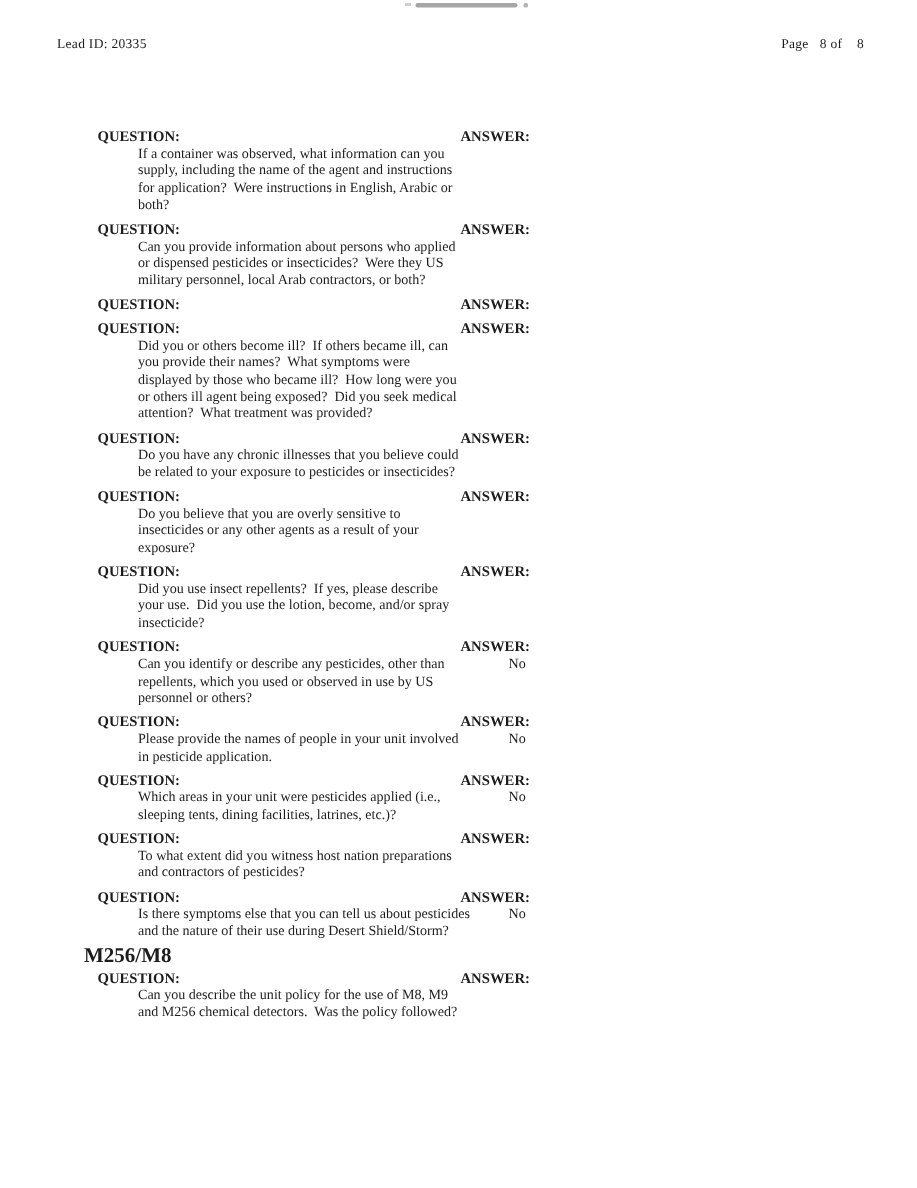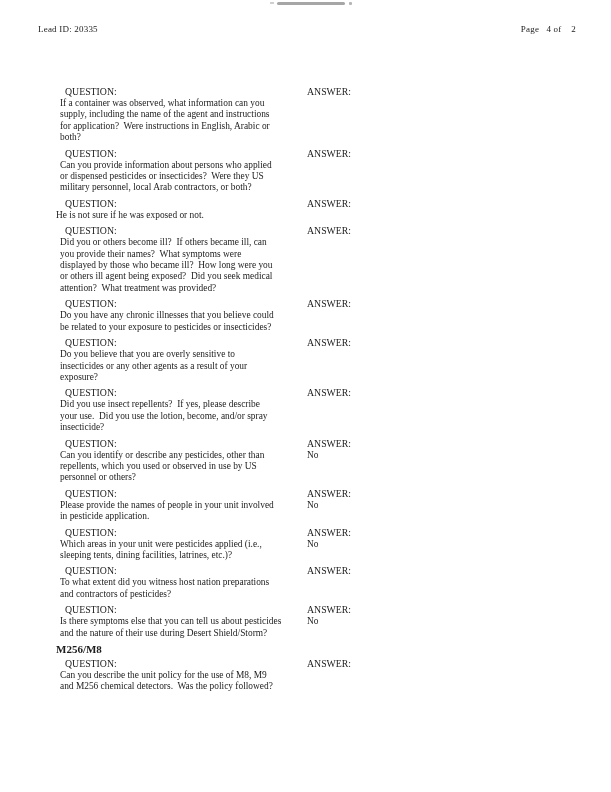--- a/index.html
+++ b/index.html
@@ -64,50 +64,51 @@
     left: 56px;
     top: 86px;
     width: 522px;
   }
   .qa-block {
     display: grid;
     grid-template-columns: 251px 1fr;
     margin-bottom: 4px;
   }
   .lbl {
-    font-weight: normal;
+    font-weight: bold;
     font-size: 9.8px;
     line-height: 12px;
     white-space: pre;
   }
   .lbl.q { padding-left: 9px; }
   .txt {
     font-size: 9.4px;
     line-height: 11.4px;
     white-space: pre;
+    margin-left: 32px;
   }
   .txt.q { padding-left: 4px; }
   .section-header {
     font-weight: bold;
-    font-size: 11px;
+    font-size: 14px;
     line-height: 12px;
     margin: 1px 0 3px 0;
     white-space: pre;
   }
 </style>
 </head>
 <body>
 
 <div class="page">
   <div class="scan-tick"></div>
   <div class="scan-bar"></div>
   <div class="scan-dot"></div>
 
   <span class="lead-id">Lead ID: 20335</span>
-  <span class="page-num">Page   4 of    2</span>
+  <span class="page-num">Page   8 of    8</span>
 
   <div class="content">
 
     <div class="qa-block">
       <span class="lbl q">QUESTION:</span>
       <span class="lbl a">ANSWER:</span>
       <div class="txt q">If a container was observed, what information can you
 supply, including the name of the agent and instructions
 for application?  Were instructions in English, Arabic or
 both?</div>
@@ -119,21 +120,20 @@
       <span class="lbl a">ANSWER:</span>
       <div class="txt q">Can you provide information about persons who applied
 or dispensed pesticides or insecticides?  Were they US
 military personnel, local Arab contractors, or both?</div>
       <div class="txt a"></div>
     </div>
 
     <div class="qa-block">
       <span class="lbl q">QUESTION:</span>
       <span class="lbl a">ANSWER:</span>
-      <div class="txt a">He is not sure if he was exposed or not.</div>
     </div>
 
     <div class="qa-block">
       <span class="lbl q">QUESTION:</span>
       <span class="lbl a">ANSWER:</span>
       <div class="txt q">Did you or others become ill?  If others became ill, can
 you provide their names?  What symptoms were
 displayed by those who became ill?  How long were you
 or others ill agent being exposed?  Did you seek medical
 attention?  What treatment was provided?</div>

